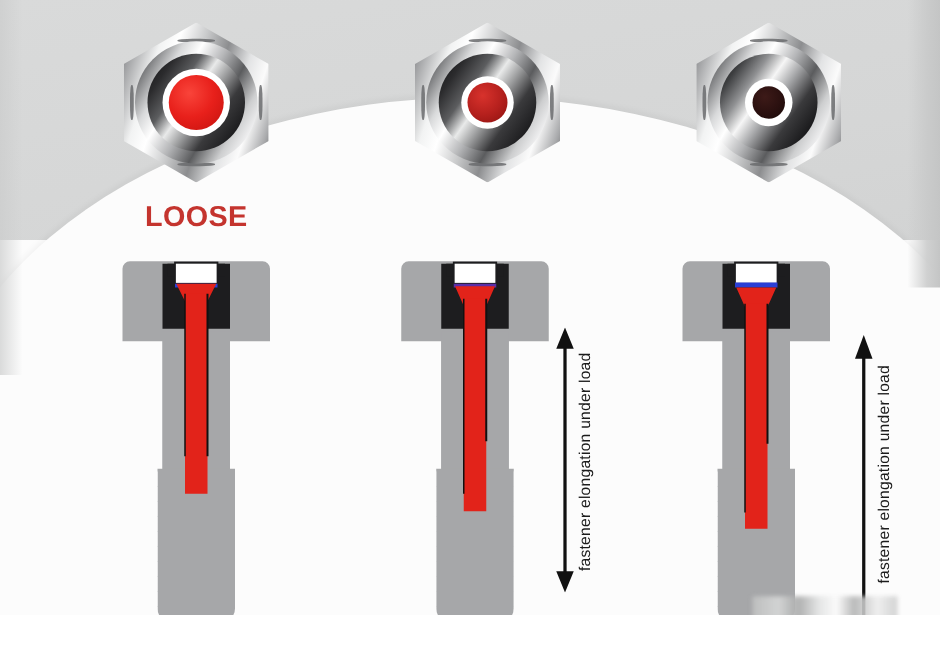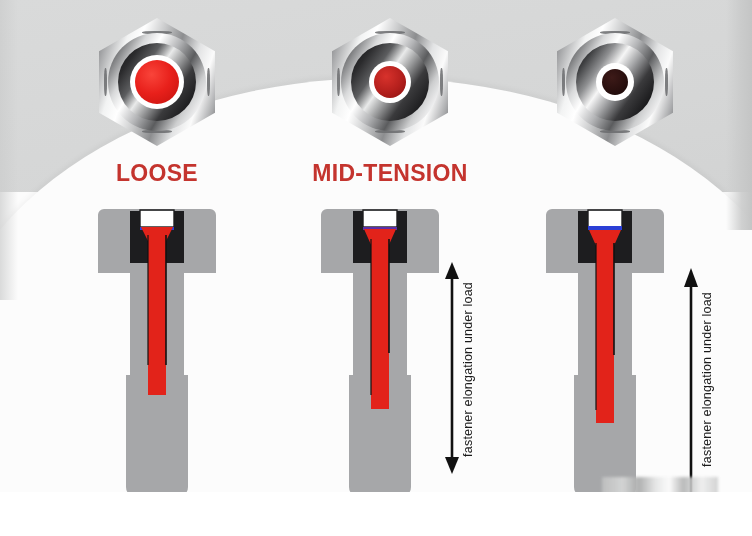--- a/index.html
+++ b/index.html
@@ -188,21 +188,20 @@
       <div class="tick t-top"></div>
       <div class="tick t-bot"></div>
       <div class="tick t-l"></div>
       <div class="tick t-r"></div>
       <div class="hex-rim"></div>
       <div class="hex-dish"></div>
       <div class="hex-ring" style="width:42px;height:42px;"></div>
       <div class="hex-dot" style="width:32px;height:32px;background:radial-gradient(circle at 38% 33%,#d8322c 0%,#b5201d 52%,#8c110f 100%);"></div>
     </div>
 
-    <div class="caption" style="color:#c4342e;">MID-TENSION</div>
 
     <div class="boltwrap" style="left:46%;">
       <svg class="bolt-svg" width="150" height="300" viewBox="0 0 150 300">
         <path d="M22 4 h106 a6 6 0 0 1 6 6 v58 h-32 v206 h-54 V68 H16 V10 a6 6 0 0 1 6 -6 z" fill="#a6a7a9"></path>
         <rect x="48" y="60" width="54" height="215" fill="#a6a7a9"></rect>
         <g>
           <path d="M44 170 h62 v112 a10 10 0 0 1 -10 10 h-42 a10 10 0 0 1 -10 -10 z" fill="#a6a7a9"></path>
           <path d="M44 172 l-6 6 l6 6 l-6 6 l6 6 l-6 6 l6 6 l-6 6 l6 6 l-6 6 l6 6 l-6 6 l6 6
                    l-6 6 l6 6 l-6 6 l6 6 l-6 6 l6 6 l-6 6 l6 6 v-108 z" fill="#fcfcfc"></path>
           <path d="M106 172 l6 6 l-6 6 l6 6 l-6 6 l6 6 l-6 6 l6 6 l-6 6 l6 6 l-6 6 l6 6 l-6 6

